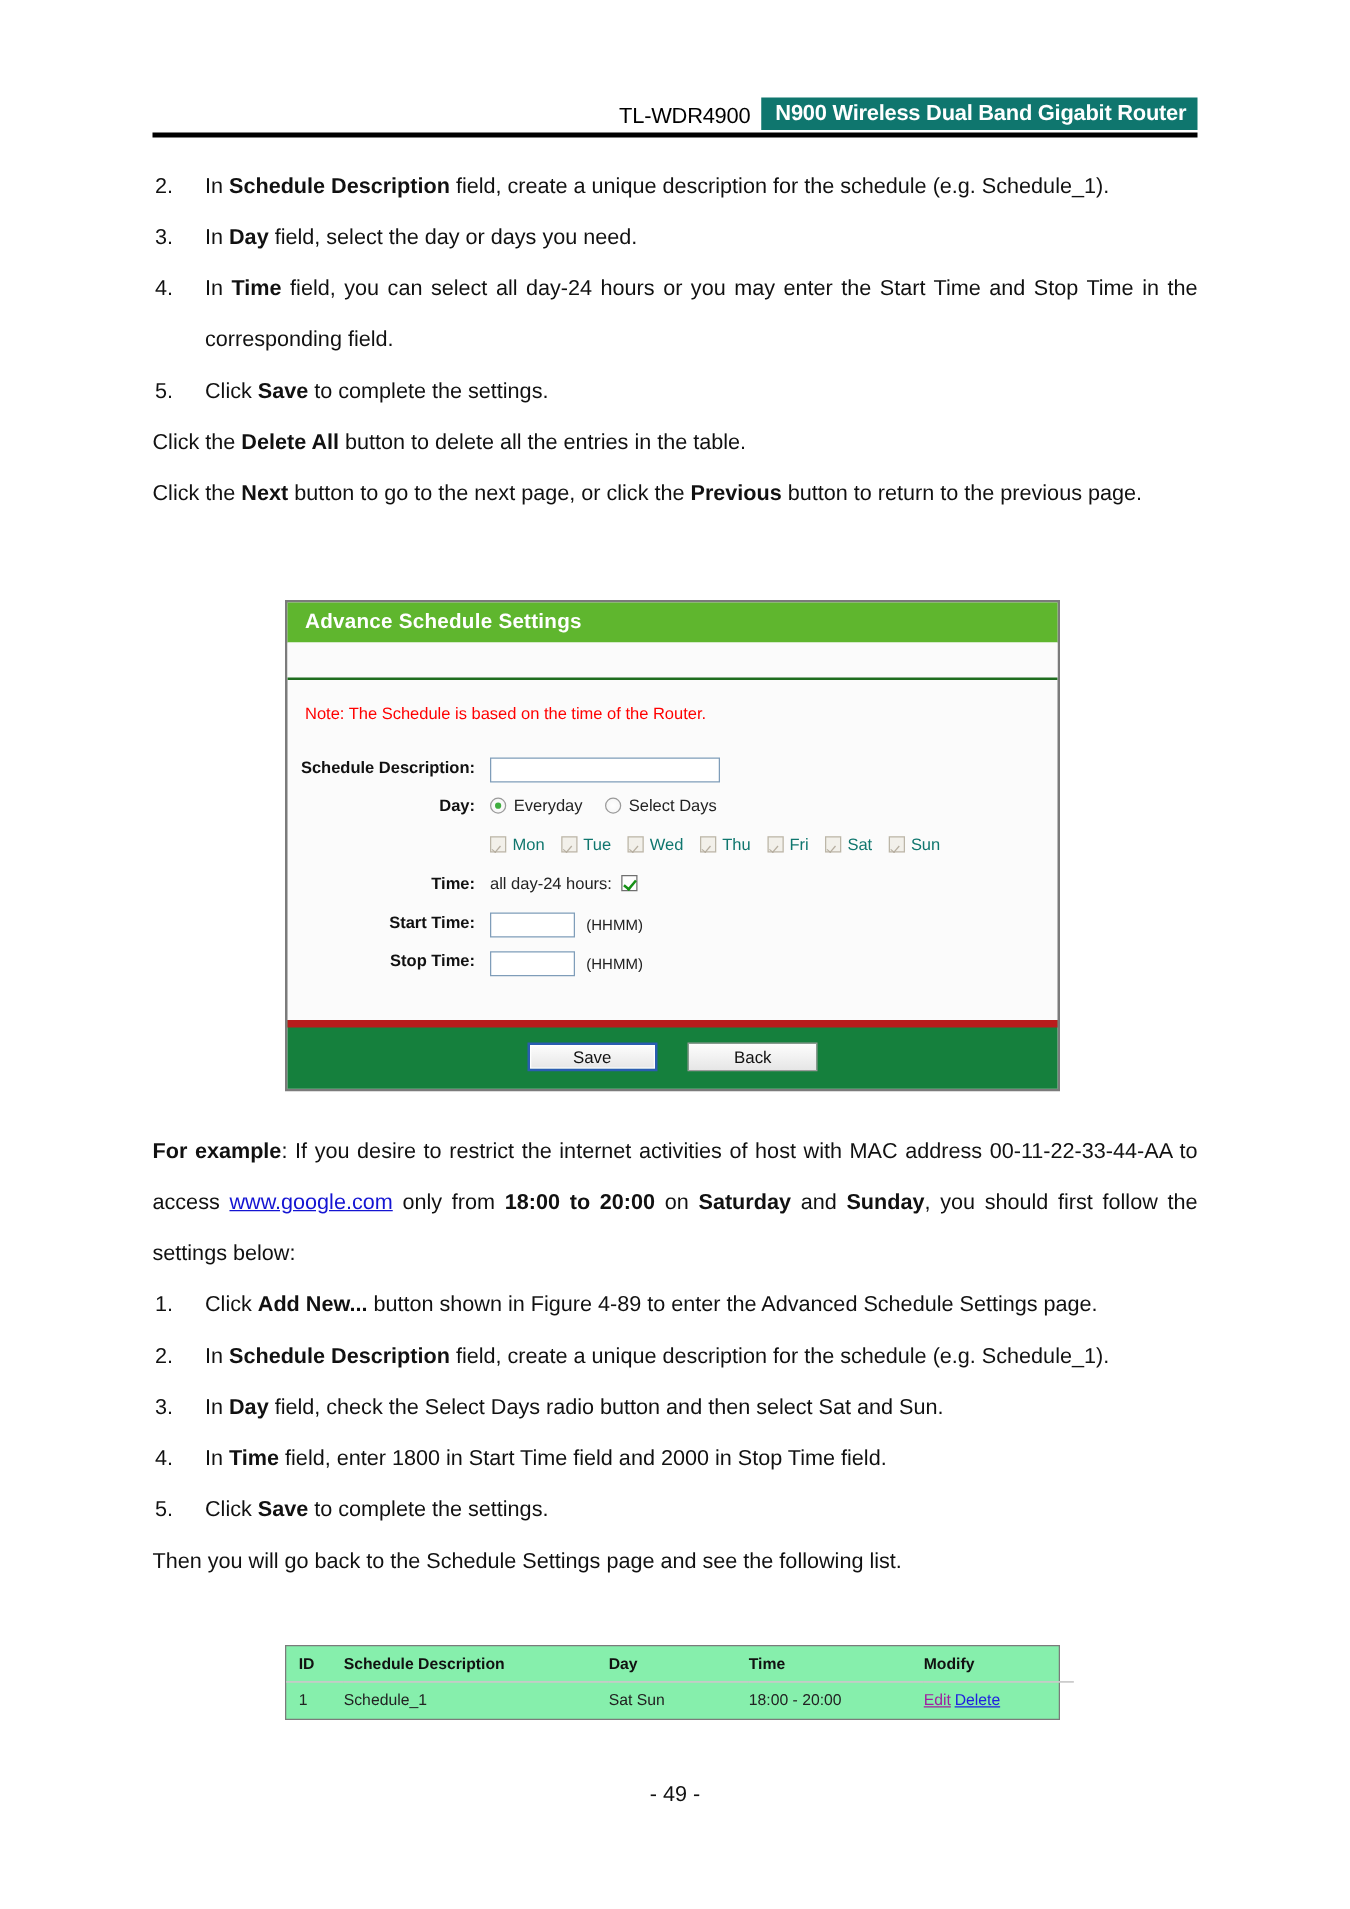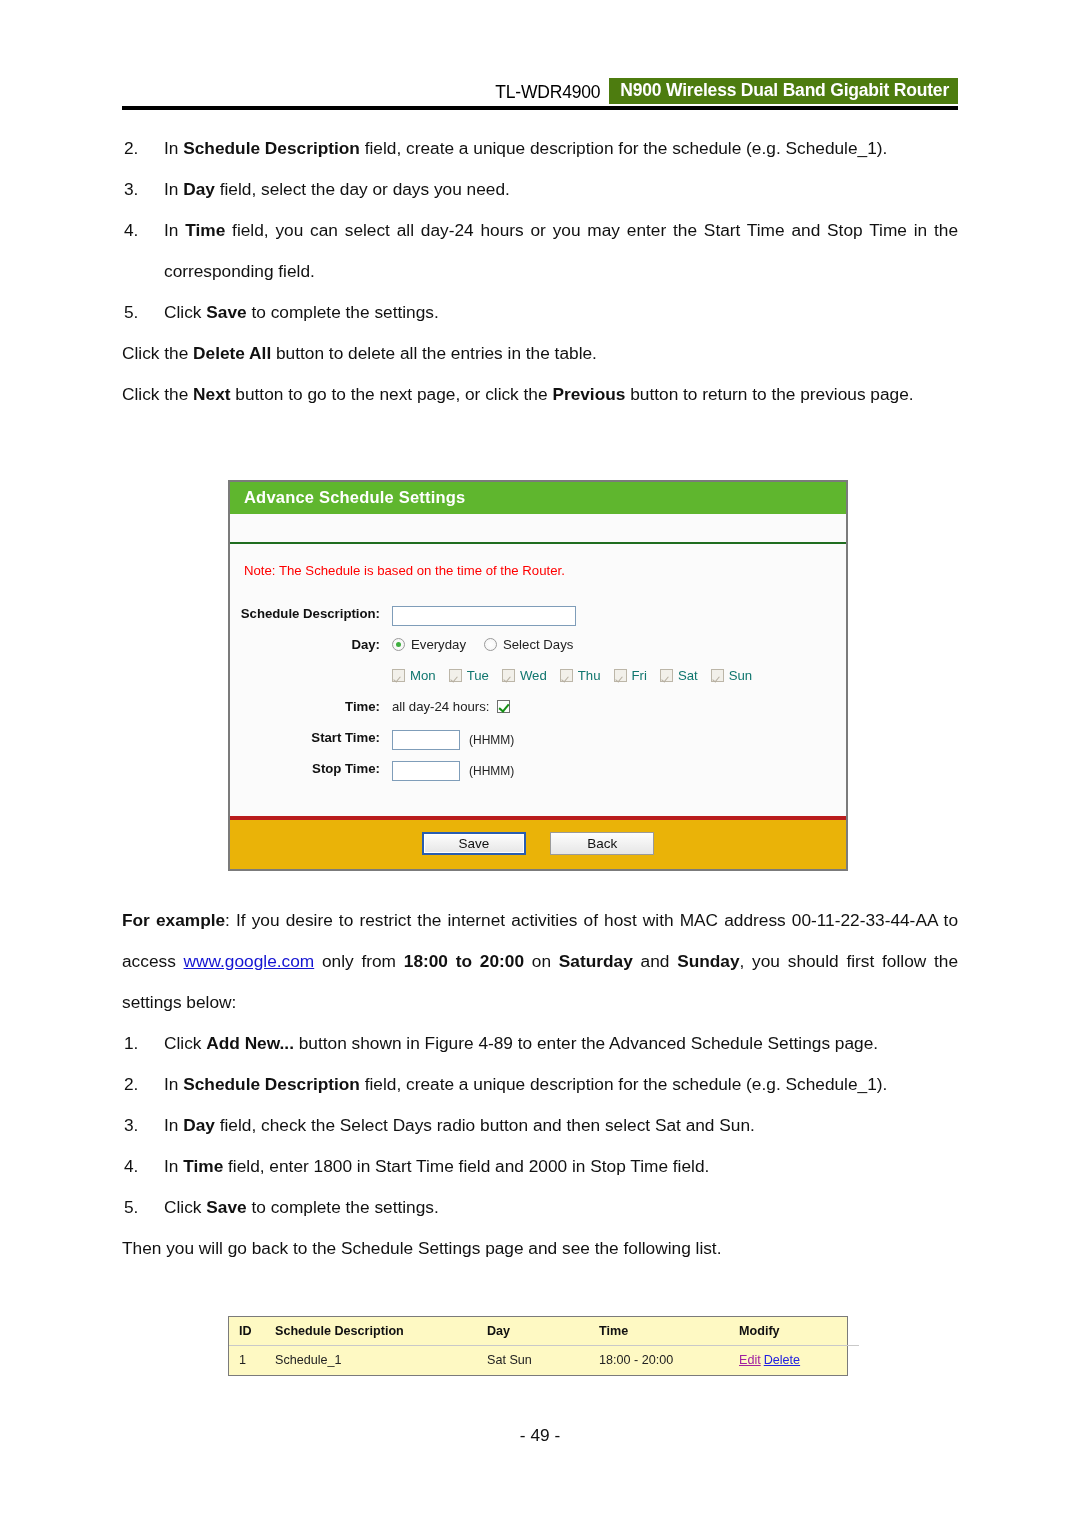--- a/index.html
+++ b/index.html
@@ -42,21 +42,21 @@
   .model-name {
     font-size: 17.5px;
     font-weight: normal;
     letter-spacing: -0.2px;
     color: #000;
     padding-right: 9px;
     line-height: 24px;
     white-space: nowrap;
   }
   .product-banner {
-    background: #4d7c0f;
+    background: #0f766e;
     color: #ffffff;
     font-size: 17.5px;
     font-weight: bold;
     letter-spacing: -0.2px;
     padding: 2px 9px 3px 11px;
     line-height: 21px;
     white-space: nowrap;
   }
   .header-rule {
     position: absolute;
@@ -258,24 +258,24 @@
     left: 3px;
     top: 1px;
     width: 4px;
     height: 8px;
     border: solid #169016;
     border-width: 0 2.2px 2.2px 0;
     transform: rotate(40deg);
   }
 
   .panel-footer {
-    border-top: 4px solid #b91c1c;
+    border-top: 6px solid #b91c1c;
     padding: 12px 0 14px 0;
     text-align: center;
-    background: #eab308;
+    background: #15803d;
     margin-top: 14px;
   }
   button.btn {
     font-family: "Liberation Sans", sans-serif;
     font-size: 13.5px;
     color: #111;
     background: linear-gradient(#fdfdfd, #e6e6e6);
     border: 1px solid #9a9a9a;
     width: 104px;
     height: 23px;
@@ -299,21 +299,21 @@
   }
 
   
   .list-table {
     position: absolute;
     left: 228px;
     top: 1316px;
     width: 620px;
     border: 1px solid #7b7b7b;
     border-collapse: collapse;
-    background: #fef9c3;
+    background: #86efac;
     box-sizing: border-box;
   }
   .list-table table {
     width: 100%;
     border-collapse: collapse;
     table-layout: fixed;
   }
   .list-table th {
     font-size: 12.6px;
     font-weight: bold;

